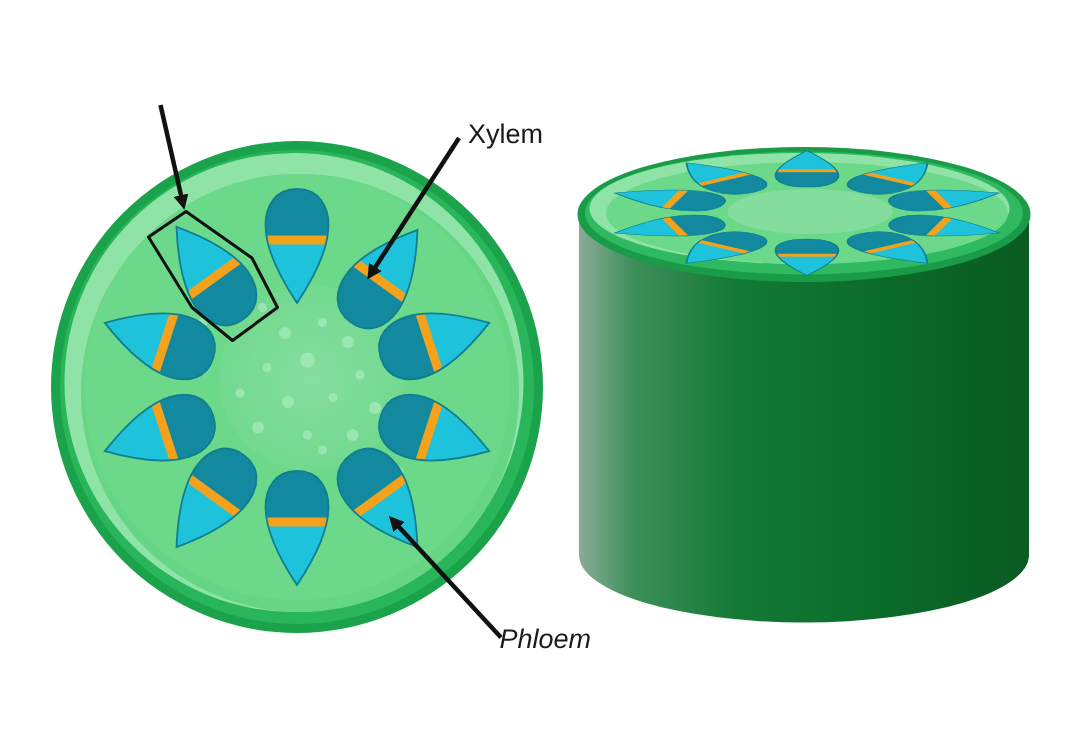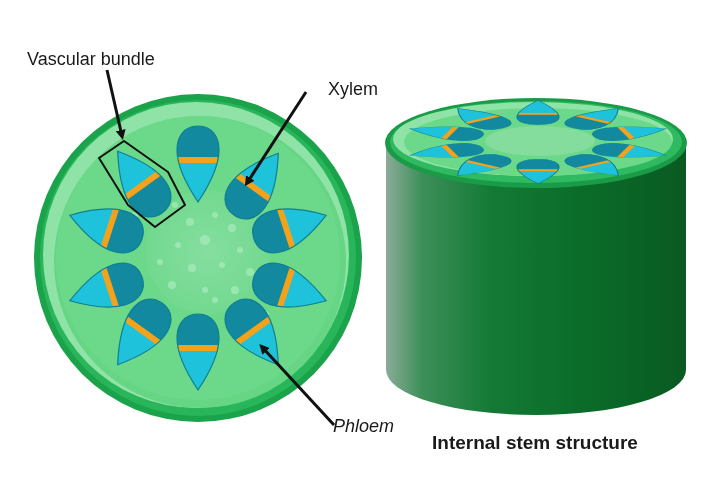--- a/index.html
+++ b/index.html
@@ -123,17 +123,15 @@
         <use href="#bundleC" transform="translate(58,74) rotate(324)"></use>
         <use href="#bundleC" transform="translate(0,92) rotate(0)"></use>
         <use href="#bundleC" transform="translate(-58,74) rotate(36)"></use>
         <use href="#bundleC" transform="translate(-92,30) rotate(72)"></use>
         <use href="#bundleC" transform="translate(-92,-30) rotate(108)"></use>
         <use href="#bundleC" transform="translate(-58,-74) rotate(144)"></use>
       </g>
     </g>
   </svg>
 
-  <div class="label" style="left:27px; top:49px;">Vascular bundle</div>
-  <div class="label" style="left:328px; top:79px;">Xylem</div>
+  <div class="label" style="left:312px; top:79px;">Xylem</div>
   <div class="label" style="left:333px; top:416px;font-style:italic;">Phloem</div>
-  <div class="caption" style="left:432px; top:432px;">Internal stem structure</div>
 </div>
 
 </body></html>

